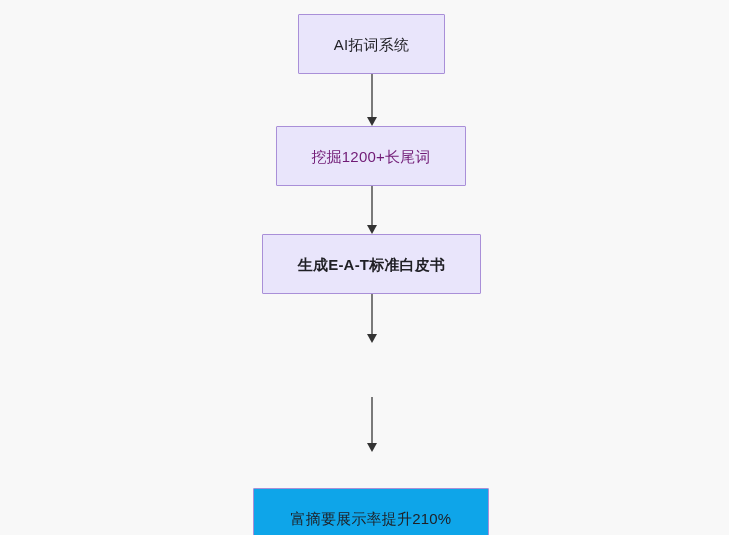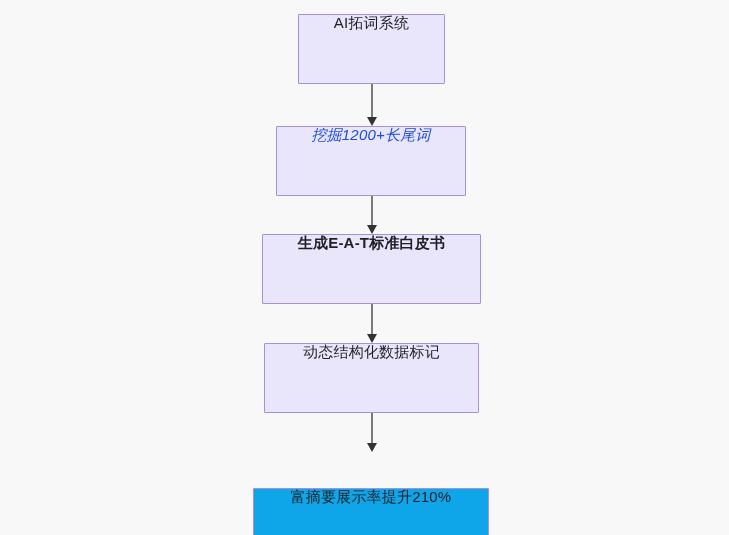--- a/index.html
+++ b/index.html
@@ -17,25 +17,26 @@
   #flowchart {
     position: relative;
     width: 729px;
     height: 535px;
   }
 
   .node {
     position: absolute;
     box-sizing: border-box;
     display: flex;
+    align-items: center;
     justify-content: center;
     background: #e9e5fb;
     border: 1.5px solid #a98fd8;
     border-radius: 1px;
-    height: 70px;
+    height: 60px;
     z-index: 2;
   }
 
   .node-label {
     font-size: 15px;
     line-height: 1;
     color: #1f1f24;
     letter-spacing: 0.2px;
     white-space: nowrap;
     user-select: none;
@@ -81,24 +82,21 @@
       <div class="edge-arrow" style="top: 46px; border-top-color: rgb(51, 51, 51);"></div>
     </div>
     <div class="edge" style="left: 371px; top: 397px; width: 2px; height: 55px;">
       <div class="edge-line" style="height: 47px; background: rgb(122, 122, 122);"></div>
       <div class="edge-arrow" style="top: 46px; border-top-color: rgb(51, 51, 51);"></div>
     </div>
     <div class="node" style="left: 298px; top: 14px; width: 147px; background: rgb(233, 229, 251); border-color: rgb(169, 143, 216);">
       <span class="node-label" style="color: rgb(31, 31, 36);">AI拓词系统</span>
     </div>
     <div class="node" style="left: 276px; top: 126px; width: 190px; background: rgb(233, 229, 251); border-color: rgb(169, 143, 216);">
-      <span class="node-label" style="color: #1d4ed8; font-style: italic;">挖掘1200+长尾词</span>
+      <span class="node-label" style="color: #701a75;">挖掘1200+长尾词</span>
     </div>
     <div class="node" style="left: 262px; top: 234px; width: 219px; background: rgb(233, 229, 251); border-color: rgb(169, 143, 216); font-weight: bold;">
       <span class="node-label" style="color: rgb(31, 31, 36);">生成E-A-T标准白皮书</span>
-    </div>
-    <div class="node" style="left: 264px; top: 343px; width: 215px; background: rgb(233, 229, 251); border-color: rgb(169, 143, 216);">
-      <span class="node-label" style="color: rgb(31, 31, 36);">动态结构化数据标记</span>
     </div>
     <div class="node" style="left: 253px; top: 452px; width: 236px; background: #0ea5e9; border-color: rgb(169, 143, 216); margin-top: 36px;">
       <span class="node-label" style="color: rgb(31, 31, 36);">富摘要展示率提升210%</span>
     </div>
   </div>
 
 </body></html>

